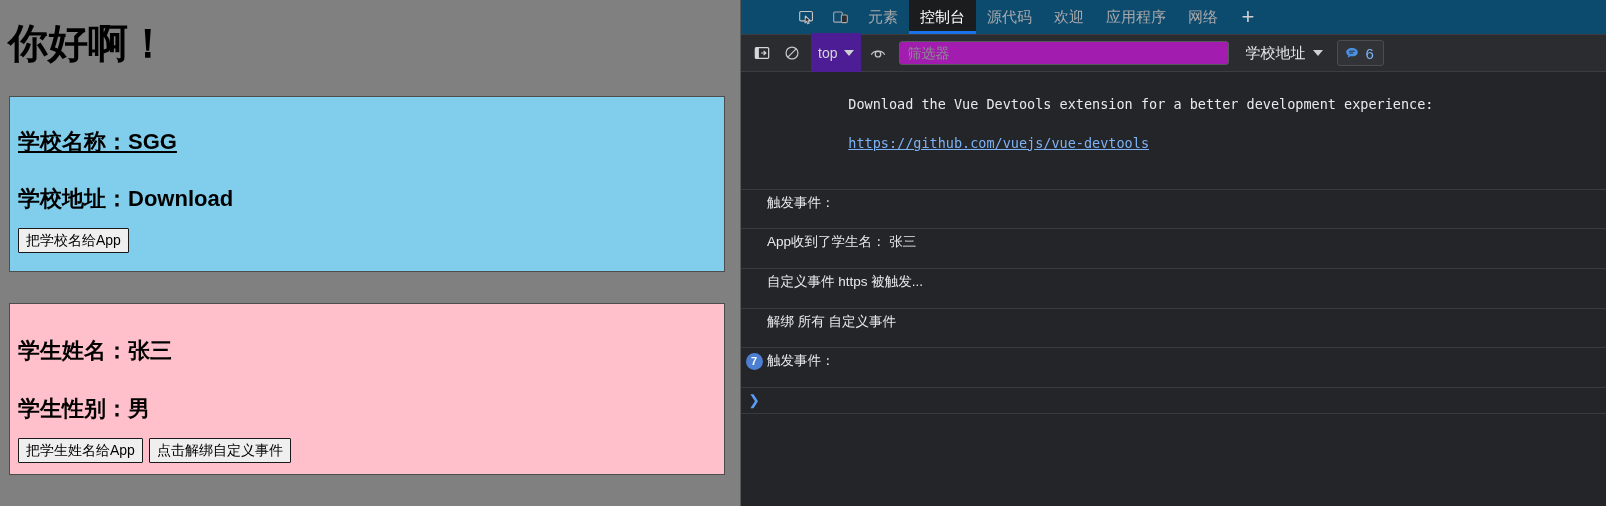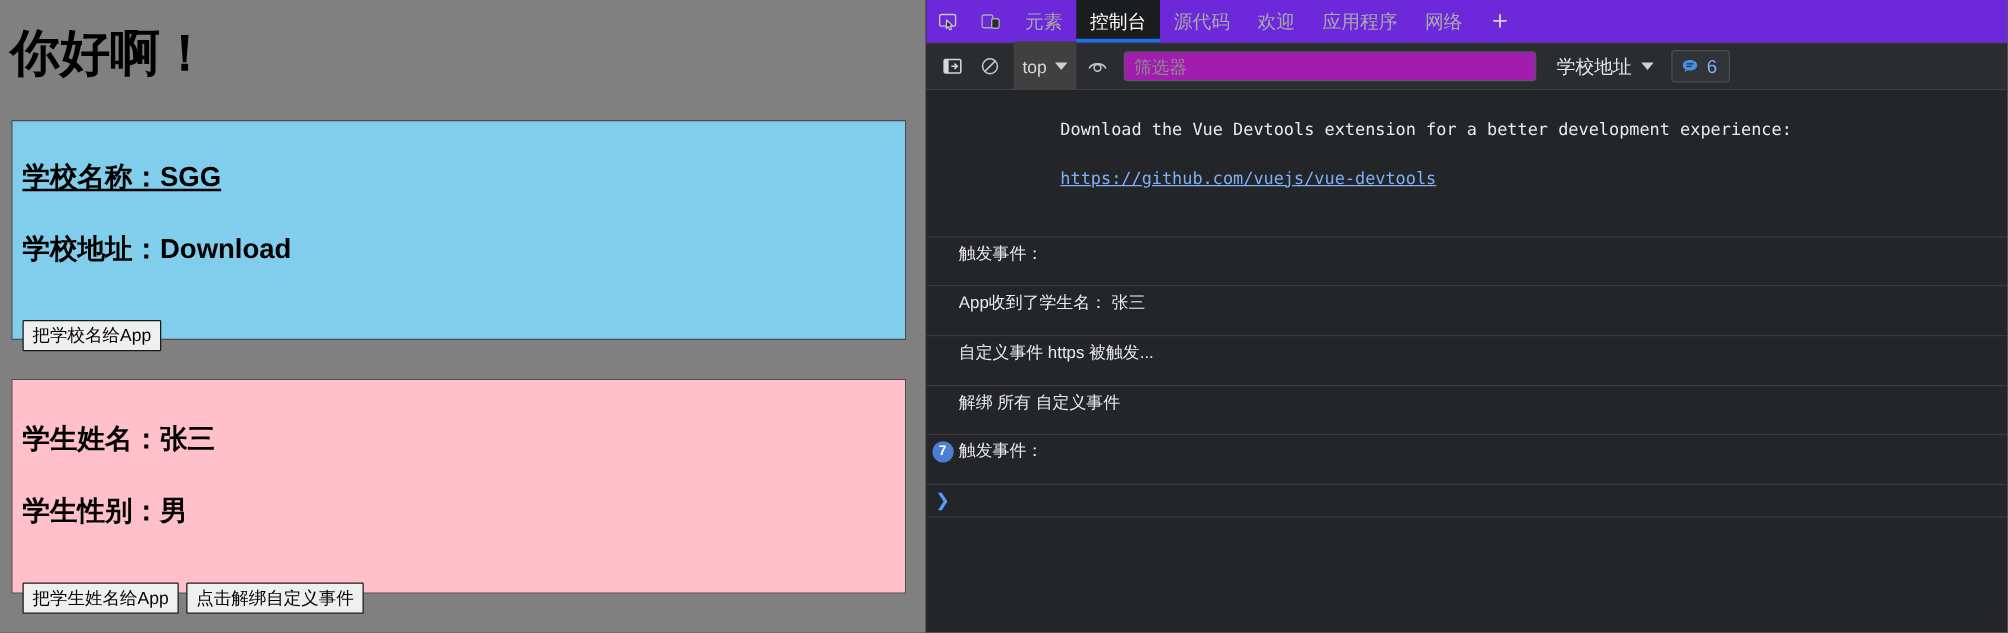--- a/index.html
+++ b/index.html
@@ -67,44 +67,44 @@
   .page-btn {
     font-family: "Liberation Sans", sans-serif;
     font-size: 14px;
     line-height: 1;
     color: #000;
     background: #efefef;
     border: 1px solid #1a1a1a;
     padding: 4px 7px 5px 7px;
     cursor: pointer;
     border-radius: 1px;
-    margin-top: 28px;
   }
 
   
   .devtools {
     position: absolute;
     left: 740px; top: 0;
     width: 866px; height: 506px;
     background: #242528;
     border-left: 1px solid #5a5a5a;
     box-sizing: border-box;
     display: flex;
     flex-direction: column;
     overflow: hidden;
   }
 
   
   .dt-tabbar {
     height: 34px;
     min-height: 34px;
-    background: #6d28d9;
+    background: #0c4a6e;
     display: flex;
     align-items: stretch;
     border-bottom: 1px solid #3c3d40;
+    padding-left: 48px;
   }
   .dt-iconbtn {
     width: 34px;
     display: flex; align-items: center; justify-content: center;
     cursor: pointer;
   }
   .dt-tab {
     display: flex; align-items: center;
     padding: 0 11px;
     font-size: 15px;
@@ -147,21 +147,21 @@
   .tb-icon {
     width: 26px; height: 26px;
     display: flex; align-items: center; justify-content: center;
     cursor: pointer;
     border-radius: 2px;
   }
   .ctx-select {
     display: flex; align-items: center; gap: 7px;
     height: 40px;
     padding: 0 7px;
-    background: #404040;
+    background: #4c1d95;
     border-radius: 2px;
     color: #d6d7d9;
     font-size: 14px;
     cursor: pointer;
     margin-left: 2px;
   }
   .caret {
     width: 0; height: 0;
     border-left: 5px solid transparent;
     border-right: 5px solid transparent;

